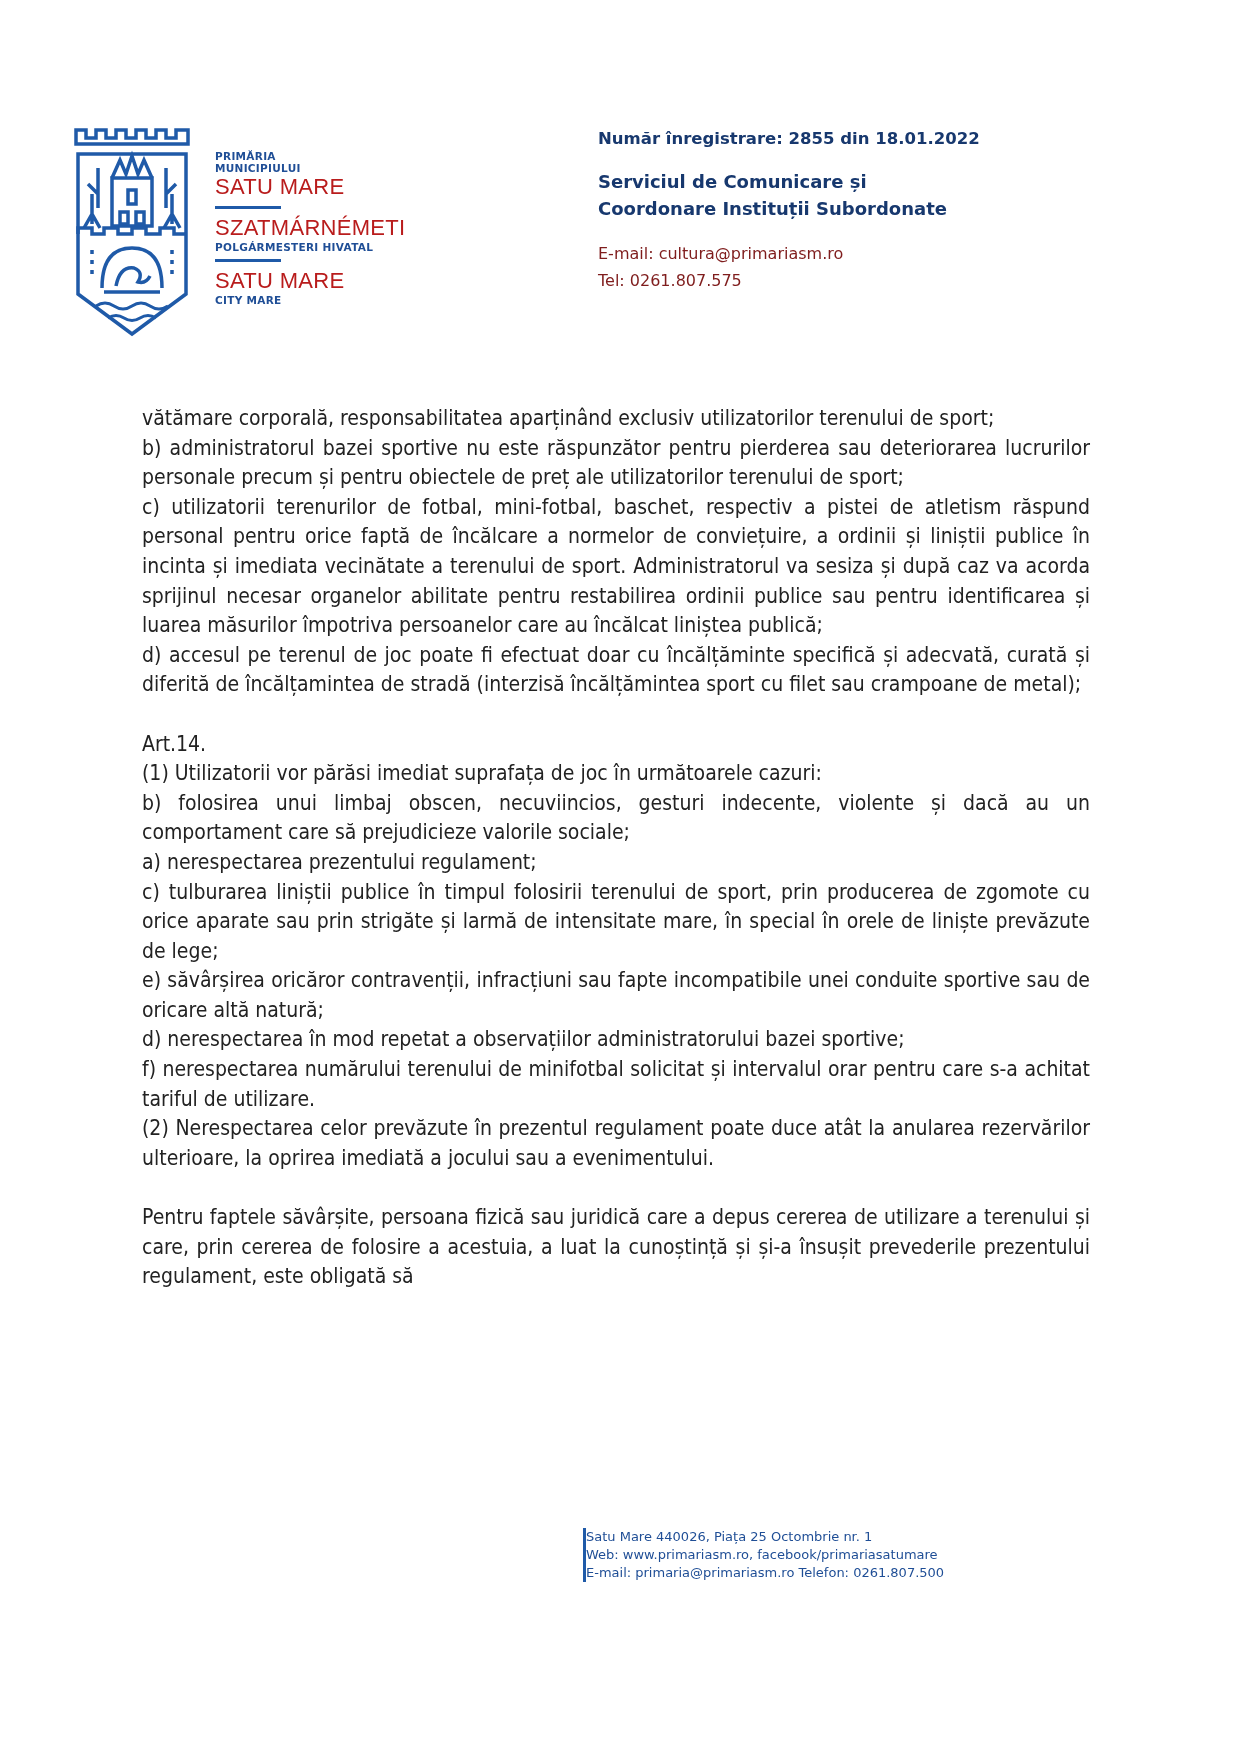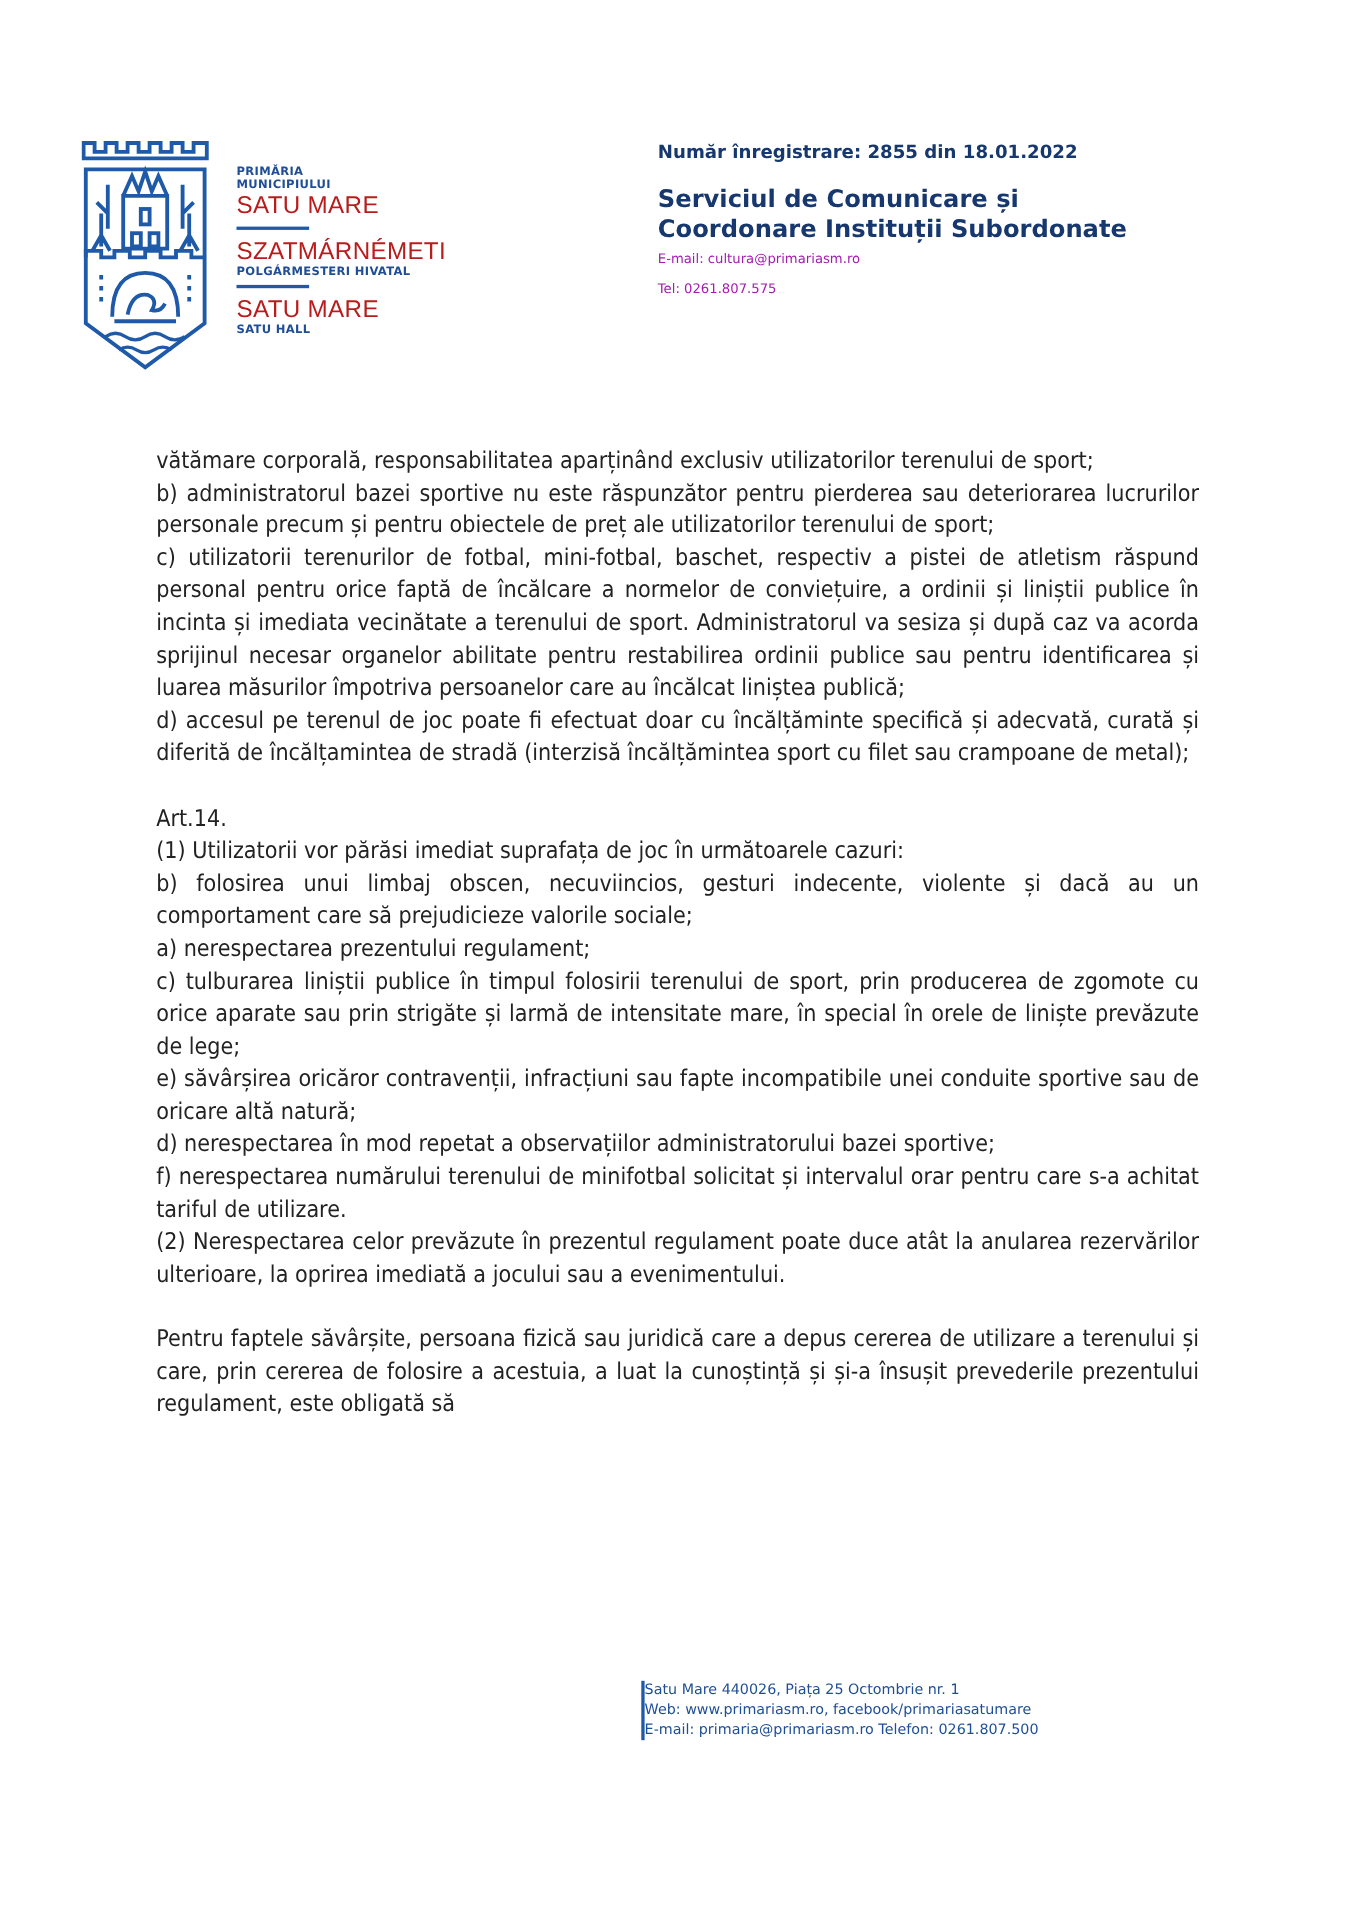--- a/index.html
+++ b/index.html
@@ -4,22 +4,22 @@
 <style>
   html, body { margin: 0; padding: 0; background: #ffffff; }
   body { width: 1240px; height: 1755px; position: relative; overflow: hidden; font-family: "DejaVu Sans", sans-serif; color: #1a1a1a; }
   .logo { position: absolute; left: 74px; top: 128px; width: 116px; height: 210px; }
   .brand { position: absolute; left: 215px; top: 150px; color: #1f5aa8; }
   .brand .small { font-family: "DejaVu Sans", sans-serif; font-weight: bold; font-size: 10.5px; letter-spacing: 0.3px; line-height: 12px; color: #1f4e96; }
   .brand .big { font-family: Liberation Sans, sans-serif; font-size: 22px; line-height: 26px; color: #b91c1c; letter-spacing: 0.3px; }
   .brand .rule { width: 66px; height: 3px; background: #1f5aa8; margin: 6px 0 6px 0; }
   .meta { position: absolute; left: 598px; top: 128px; color: #17386e; }
   .meta .reg { font-weight: bold; font-size: 16.5px; line-height: 22px; }
-  .meta .dept { font-weight: bold; font-size: 22px; line-height: 27px; margin-top: 18px; }
-  .meta .contact { font-size: 12px; line-height: 27px; color: #a21caf; }
+  .meta .dept { font-weight: bold; font-size: 18px; line-height: 27px; margin-top: 18px; }
+  .meta .contact { font-size: 16px; line-height: 27px; margin-top: 18px; color: #7f1d1d; }
   .body-text { position: absolute; left: 142px; top: 404px; width: 948px; font-family: "DejaVu Sans Condensed", "DejaVu Sans", sans-serif; font-size: 21px; line-height: 29.6px; color: #222; }
   .body-text p { margin: 0; text-align: justify; text-align-last: left; }
   .body-text .gap { height: 29.6px; }
   .footer { position: absolute; left: 583px; top: 1528px; border-left: 3px solid #1f5aa8; padding-left: 0; color: #1f4e96; font-size: 13px; line-height: 18px; }
 </style>
 </head>
 <body>
 
 <div class="logo">
   <svg width="116" height="210" viewBox="0 0 116 210" fill="none" stroke="#1f5aa8" stroke-width="3.5">
@@ -44,21 +44,21 @@
 
 <div class="brand">
   <div class="small">PRIMĂRIA</div>
   <div class="small">MUNICIPIULUI</div>
   <div class="big">SATU MARE</div>
   <div class="rule"></div>
   <div class="big">SZATMÁRNÉMETI</div>
   <div class="small">POLGÁRMESTERI HIVATAL</div>
   <div class="rule"></div>
   <div class="big">SATU MARE</div>
-  <div class="small">SATU HALL</div>
+  <div class="small">CITY MARE</div>
 </div>
 
 <div class="meta">
   <div class="reg">Număr înregistrare: 2855 din 18.01.2022</div>
   <div class="dept">
     <div>Serviciul de Comunicare și</div>
     <div>Coordonare Instituții Subordonate</div>
   </div>
   <div class="contact">
     <div>E-mail: cultura@primariasm.ro</div>

